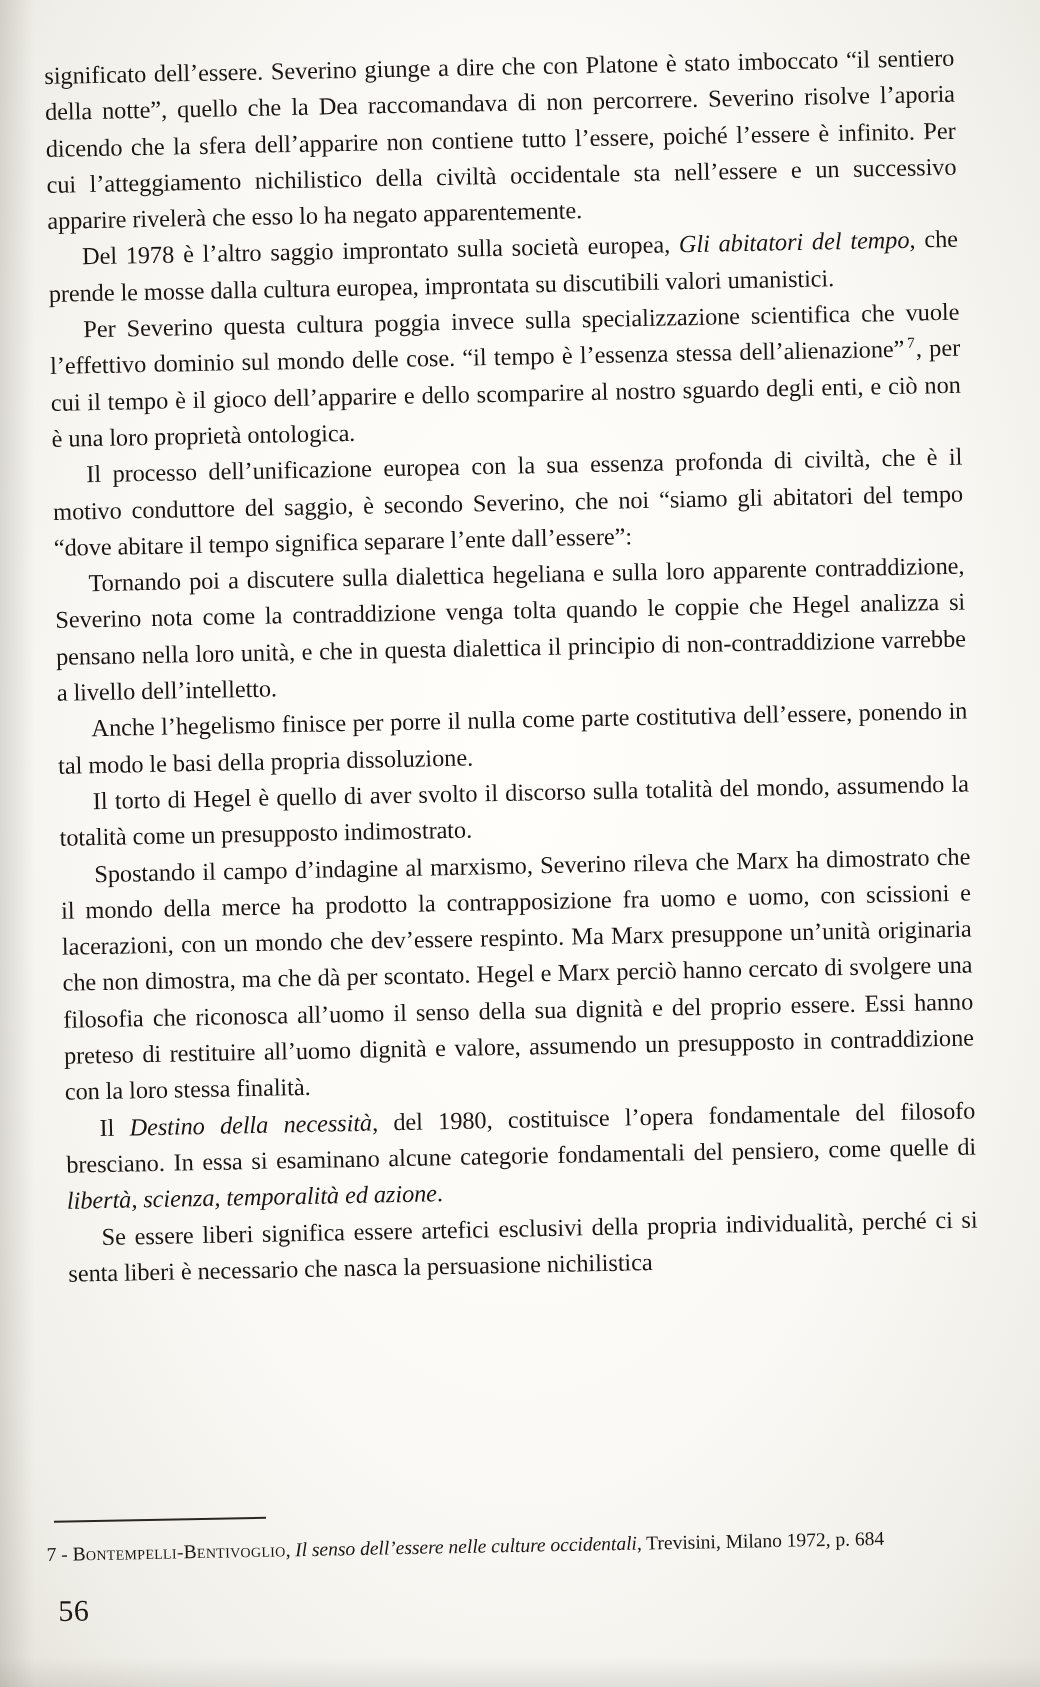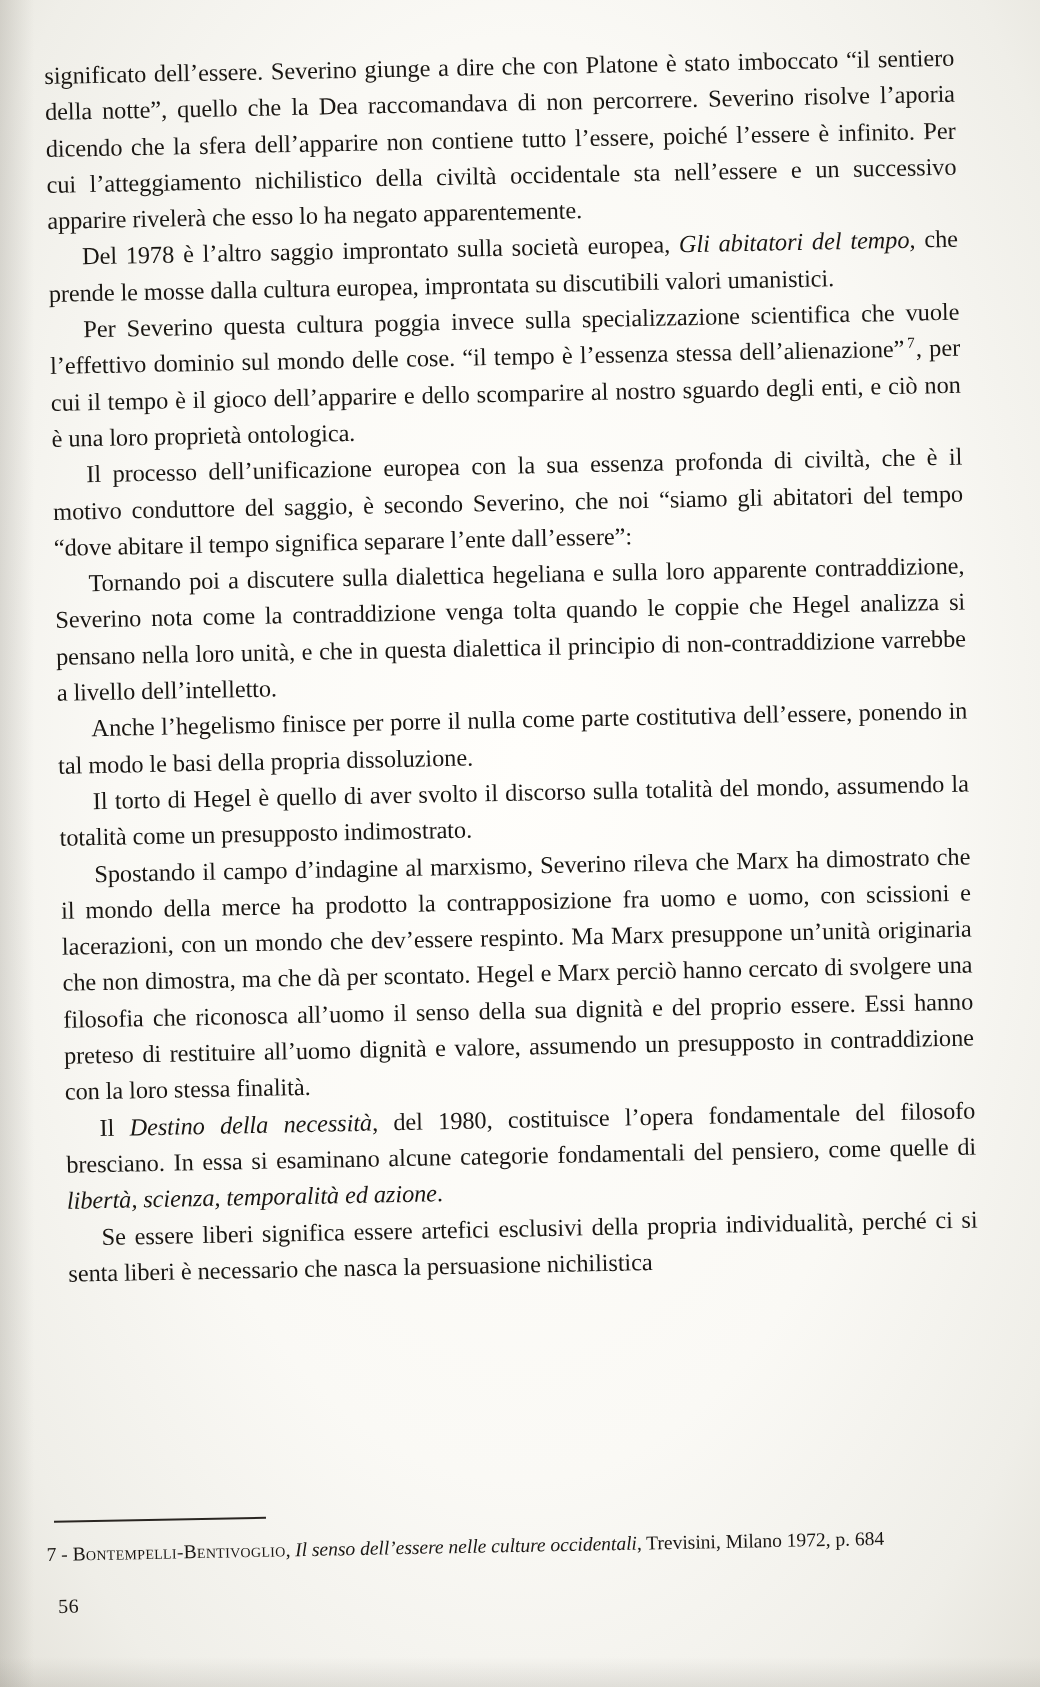--- a/index.html
+++ b/index.html
@@ -89,21 +89,21 @@
     letter-spacing: -0.05px;
   }
   .smallcaps {
     font-variant: small-caps;
     letter-spacing: 0.3px;
   }
   #page-number {
     position: absolute;
     left: 58px;
     top: 1596px;
-    font-size: 20px;
+    font-size: 30px;
     line-height: 1;
     letter-spacing: 0.5px;
     transform: rotate(-1deg);
     transform-origin: 0 0;
   }
 </style>
 </head>
 <body>
 
 <div id="page">

